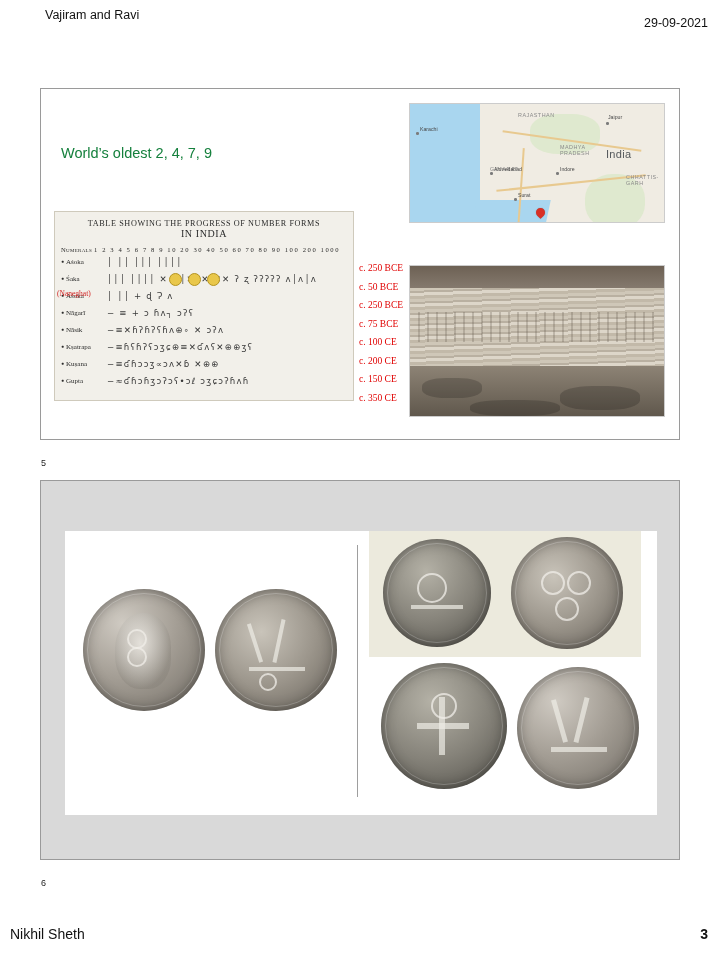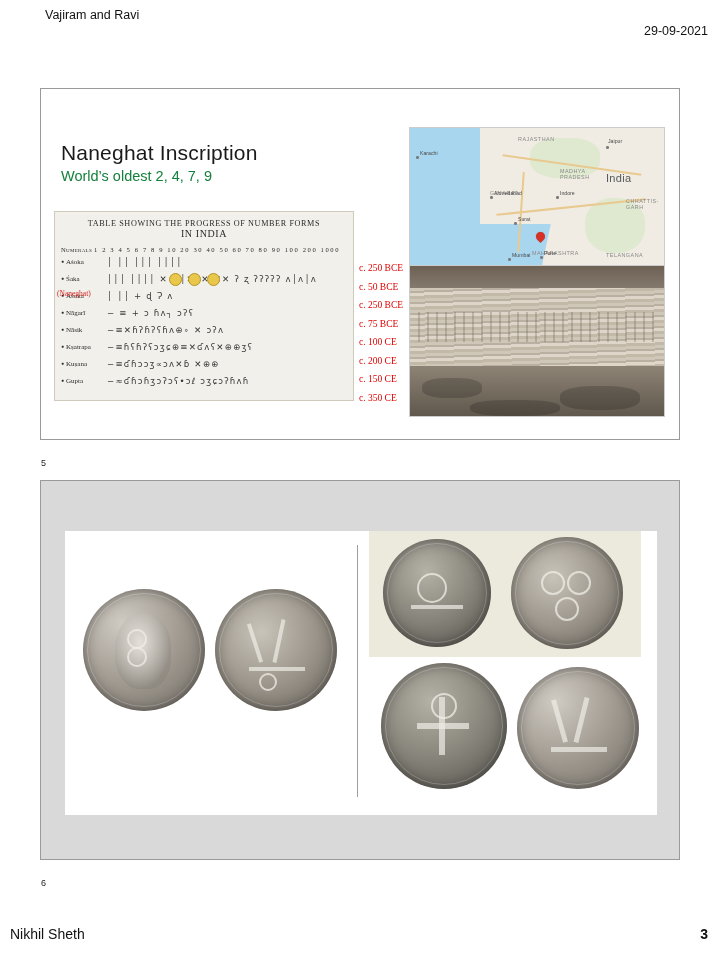--- a/index.html
+++ b/index.html
@@ -28,21 +28,21 @@
   }
   .page-header .left {
     position: absolute;
     left: 10px;
     top: 0;
     margin-left: 35px;
   }
   .page-header .right {
     position: absolute;
     right: 12px;
-    top: 16px;
+    top: 8px;
   }
 
   .page-footer {
     position: absolute;
     bottom: 12px;
     left: 0;
     width: 720px;
     height: 22px;
     font-size: 14px;
     color: #111;
@@ -205,26 +205,25 @@
     font-family: "Liberation Serif", serif;
   }
   .dates div { height: 18.5px; line-height: 18.5px; white-space: nowrap; }
 
   
   .map {
     position: absolute;
     left: 368px;
     top: 14px;
     width: 256px;
-    height: 147px;
+    height: 120px;
     background: #eae6df;
     overflow: hidden;
     border: 1px solid #cccccc;
     box-sizing: border-box;
-    margin-top: 24px;
   }
   .map .sea {
     position: absolute;
     left: 0; top: 0;
     width: 86px; height: 160px;
     background: #a9d6ef;
   }
   .map .sea2 {
     position: absolute;
     left: 60px; top: 96px;
@@ -381,21 +380,20 @@
 <body>
 
 <div class="page-header">
   <span class="left">Vajiram and Ravi</span>
   <span class="right">29-09-2021</span>
 </div>
 
 <div class="slide" id="slide5">
 
   <div class="title-block">
-    <div class="title-main">Naneghat Inscription</div>
     <div class="title-sub">World’s oldest 2, 4, 7, 9</div>
   </div>
 
   <div class="numtable">
     <div class="t1">Table showing the Progress of Number Forms</div>
     <div class="t2">in India</div>
     <div class="hdr">
       <span class="lbl">Numerals</span>
       <span class="nums">1  2   3   4   5   6   7   8   9  10  20  30  40  50  60  70  80  90 100 200 1000</span>
     </div>

